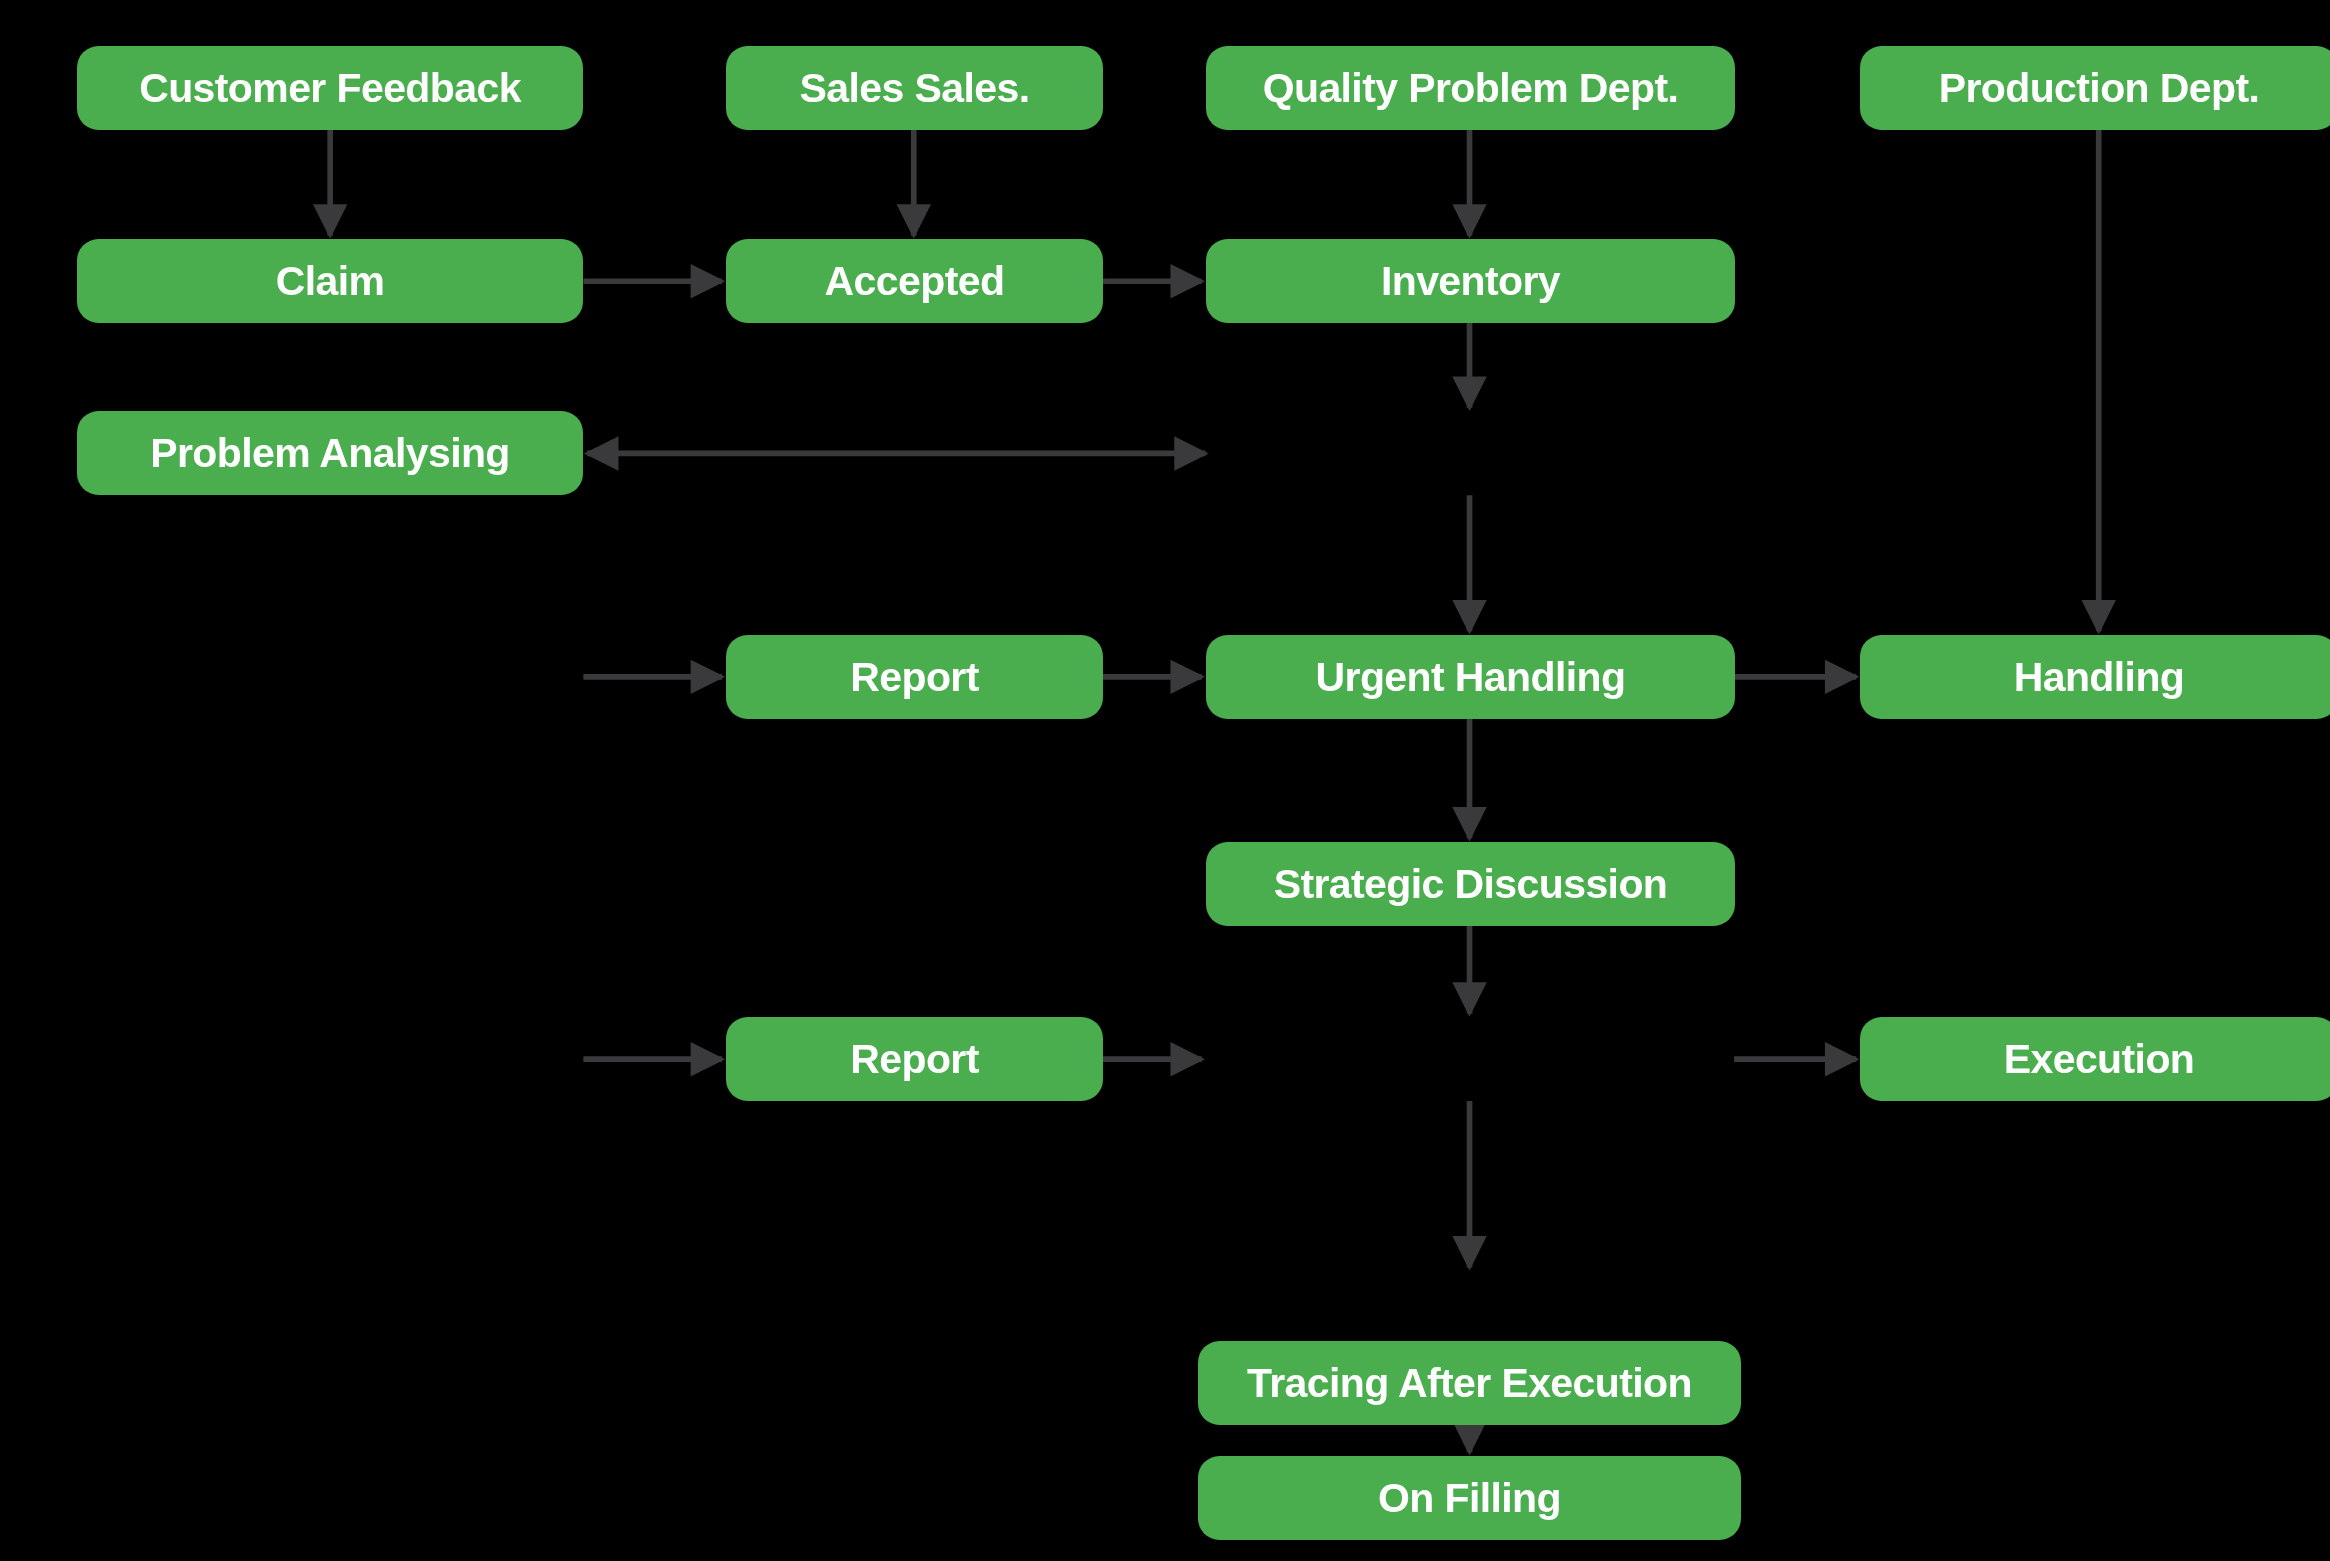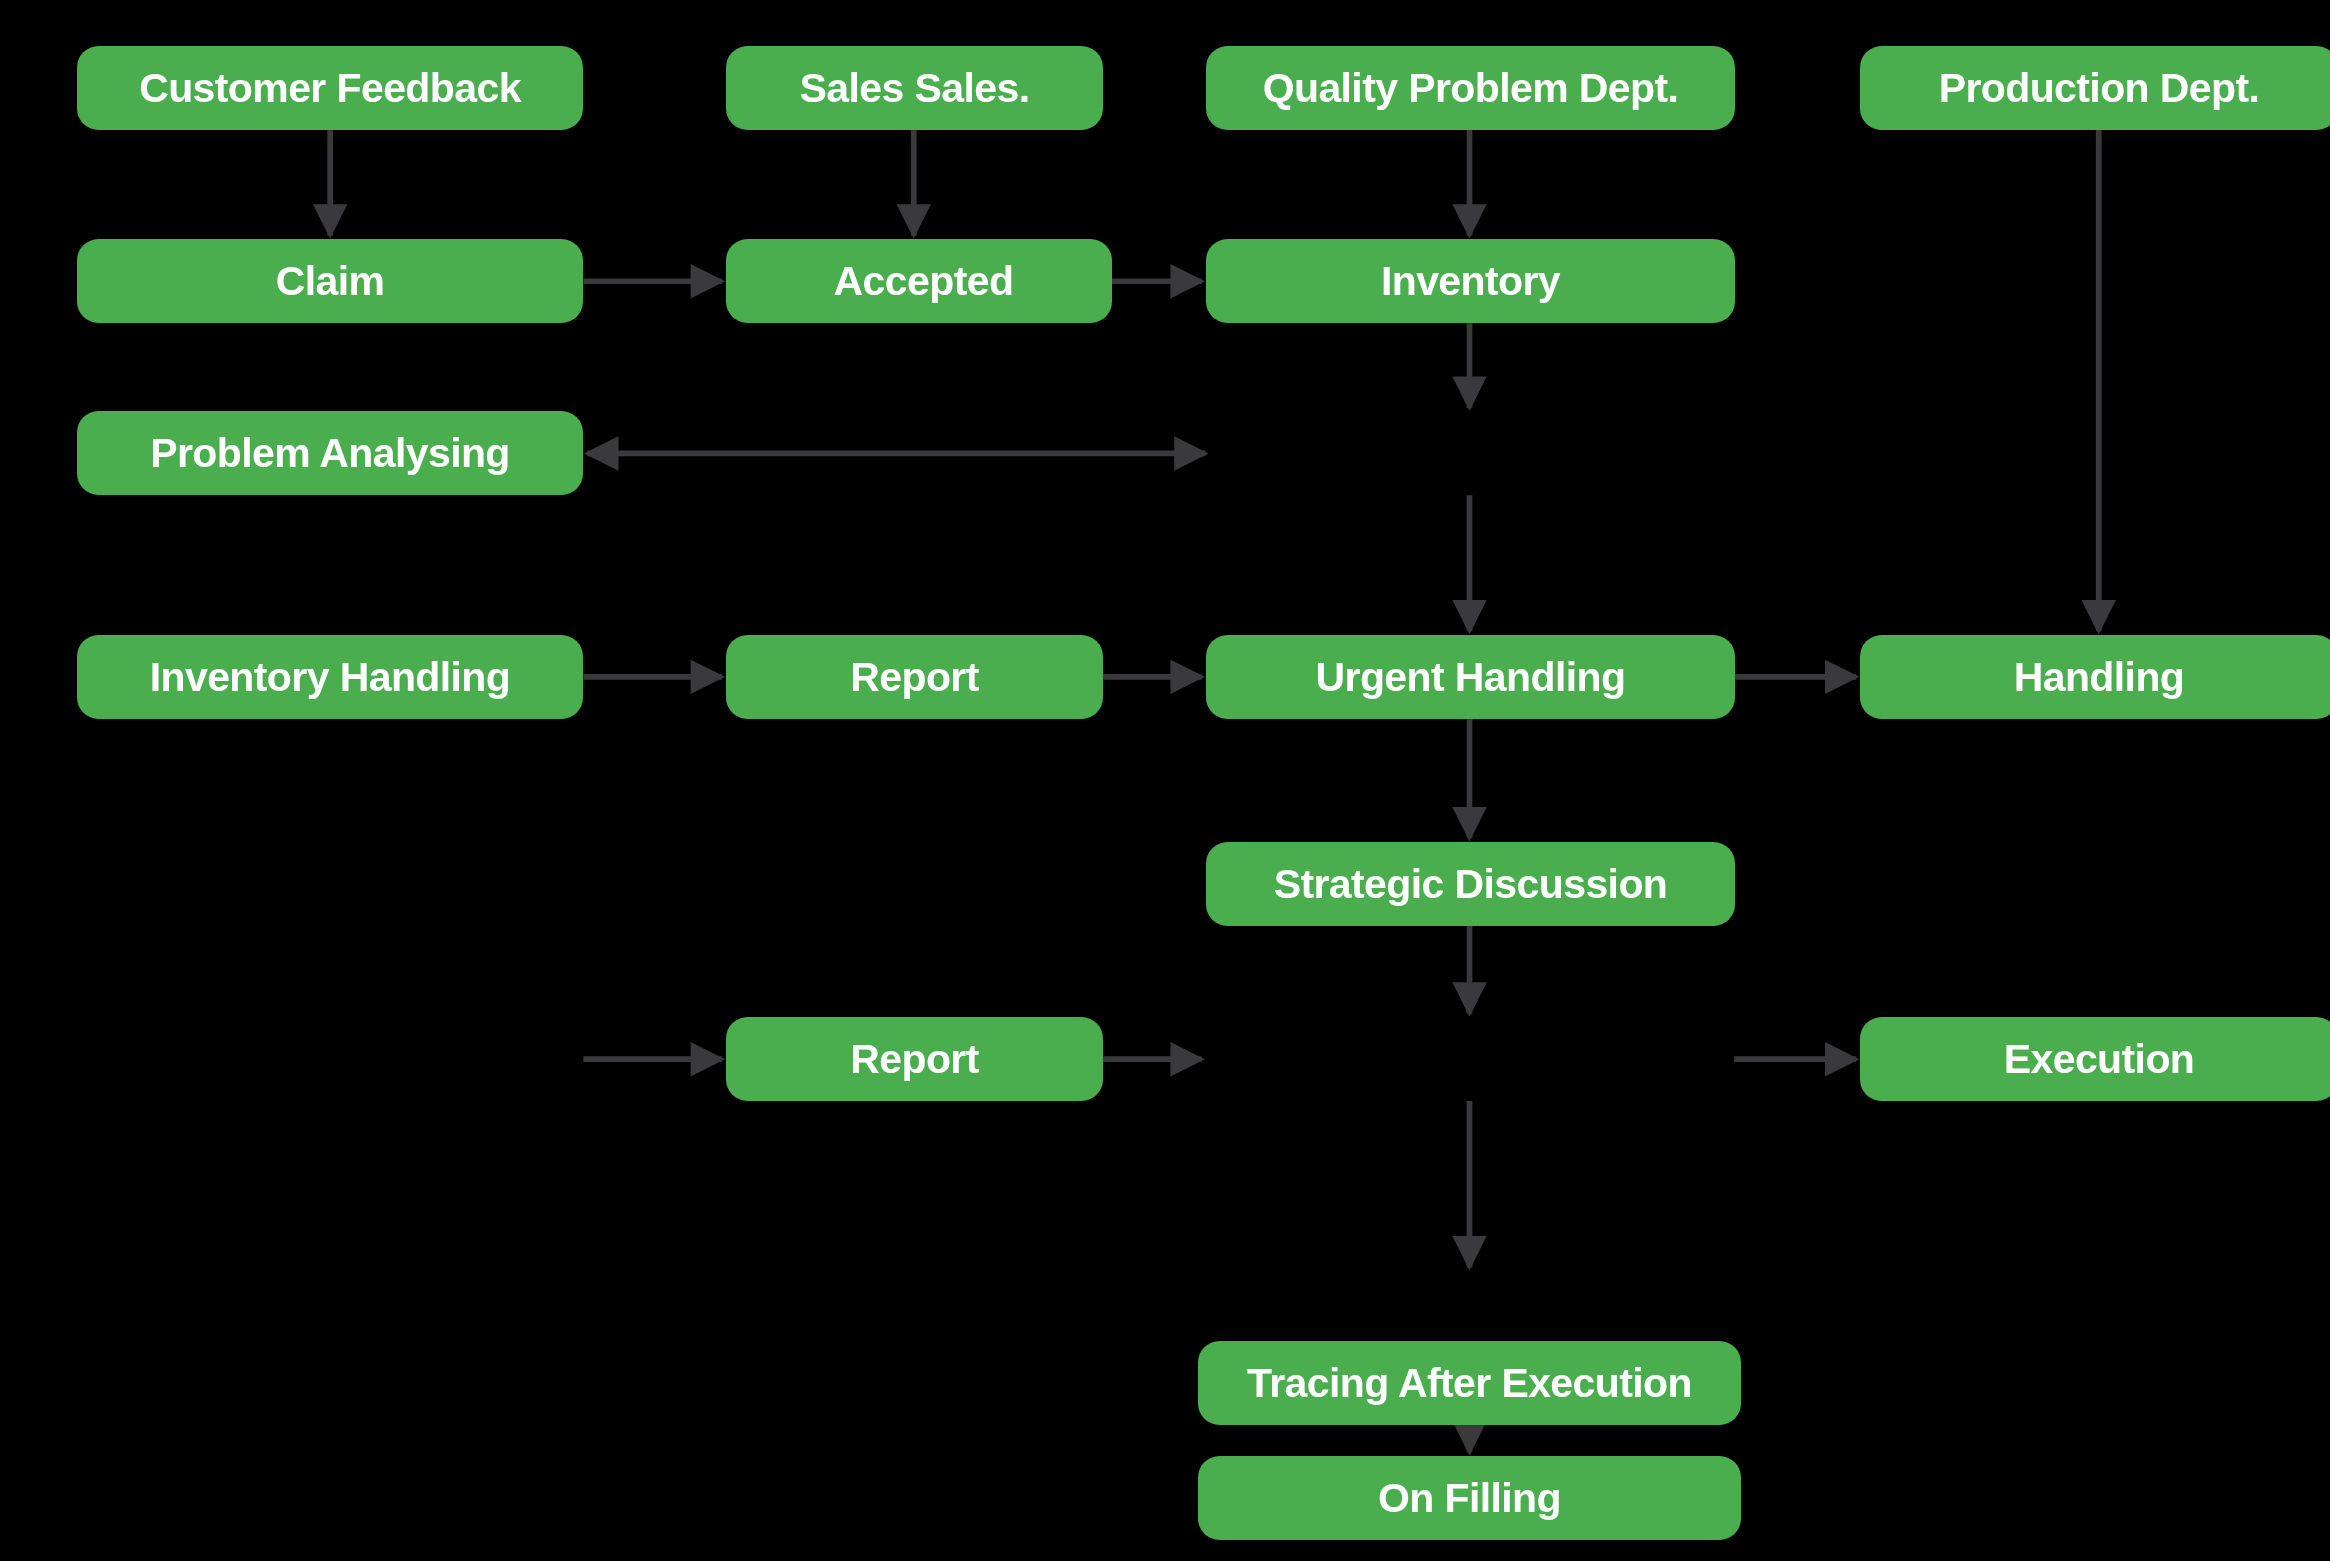--- a/index.html
+++ b/index.html
@@ -66,24 +66,23 @@
       <line x1="890" y1="1673" x2="1109" y2="1673" stroke="#3a3a3c" stroke-width="9" marker-end="url(#ah)"></line>
       <line x1="1710" y1="1673" x2="1867" y2="1673" stroke="#3a3a3c" stroke-width="9" marker-end="url(#ah)"></line>
       <line x1="2708" y1="1673" x2="2901" y2="1673" stroke="#3a3a3c" stroke-width="9" marker-end="url(#ah)"></line>
     </svg>
 
   <div class="node" style="left: 57px; top: 46px; width: 506px; height: 84px; background: rgb(74, 174, 79); color: rgb(255, 255, 255);">Customer Feedback</div>
   <div class="node" style="left: 706px; top: 46px; width: 377px; height: 84px; background: rgb(74, 174, 79); color: rgb(255, 255, 255);">Sales Sales.</div>
   <div class="node" style="left: 1186px; top: 46px; width: 529px; height: 84px; background: rgb(74, 174, 79); color: rgb(255, 255, 255);">Quality Problem Dept.</div>
   <div class="node" style="left: 1840px; top: 46px; width: 478px; height: 84px; background: rgb(74, 174, 79); color: rgb(255, 255, 255);">Production Dept.</div>
   <div class="node" style="left: 57px; top: 239px; width: 506px; height: 84px; background: rgb(74, 174, 79); color: rgb(255, 255, 255);">Claim</div>
-  <div class="node" style="left: 706px; top: 239px; width: 377px; height: 84px; background: rgb(74, 174, 79); color: rgb(255, 255, 255); padding-left: 9px;">Accepted</div>
+  <div class="node" style="left: 706px; top: 239px; width: 377px; height: 84px; background: rgb(74, 174, 79); color: rgb(255, 255, 255);">Accepted</div>
   <div class="node" style="left: 1186px; top: 239px; width: 529px; height: 84px; background: rgb(74, 174, 79); color: rgb(255, 255, 255);">Inventory</div>
   <div class="node" style="left: 57px; top: 411px; width: 506px; height: 84px; background: rgb(74, 174, 79); color: rgb(255, 255, 255);">Problem Analysing</div>
-  <div class="node" style="left: 57px; top: 635px; width: 506px; height: 84px; background: rgb(74, 174, 79); color: rgb(255, 255, 255);">Inventory Handling</div>
   <div class="node" style="left: 706px; top: 635px; width: 377px; height: 84px; background: rgb(74, 174, 79); color: rgb(255, 255, 255);">Report</div>
   <div class="node" style="left: 1186px; top: 635px; width: 529px; height: 84px; background: rgb(74, 174, 79); color: rgb(255, 255, 255);">Urgent Handling</div>
   <div class="node" style="left: 1840px; top: 635px; width: 478px; height: 84px; background: rgb(74, 174, 79); color: rgb(255, 255, 255);">Handling</div>
   <div class="node" style="left: 1186px; top: 842px; width: 529px; height: 84px; background: rgb(74, 174, 79); color: rgb(255, 255, 255);">Strategic Discussion</div>
   <div class="node" style="left: 706px; top: 1017px; width: 377px; height: 84px; background: rgb(74, 174, 79); color: rgb(255, 255, 255);">Report</div>
   <div class="node" style="left: 1840px; top: 1017px; width: 478px; height: 84px; background: rgb(74, 174, 79); color: rgb(255, 255, 255);">Execution</div>
   <div class="node" style="left: 1178px; top: 1341px; width: 543px; height: 84px; background: rgb(74, 174, 79); color: rgb(255, 255, 255);">Tracing After Execution</div>
   <div class="node" style="left: 1178px; top: 1456px; width: 543px; height: 84px; background: rgb(74, 174, 79); color: rgb(255, 255, 255);">On Filling</div>
 
 </div>

